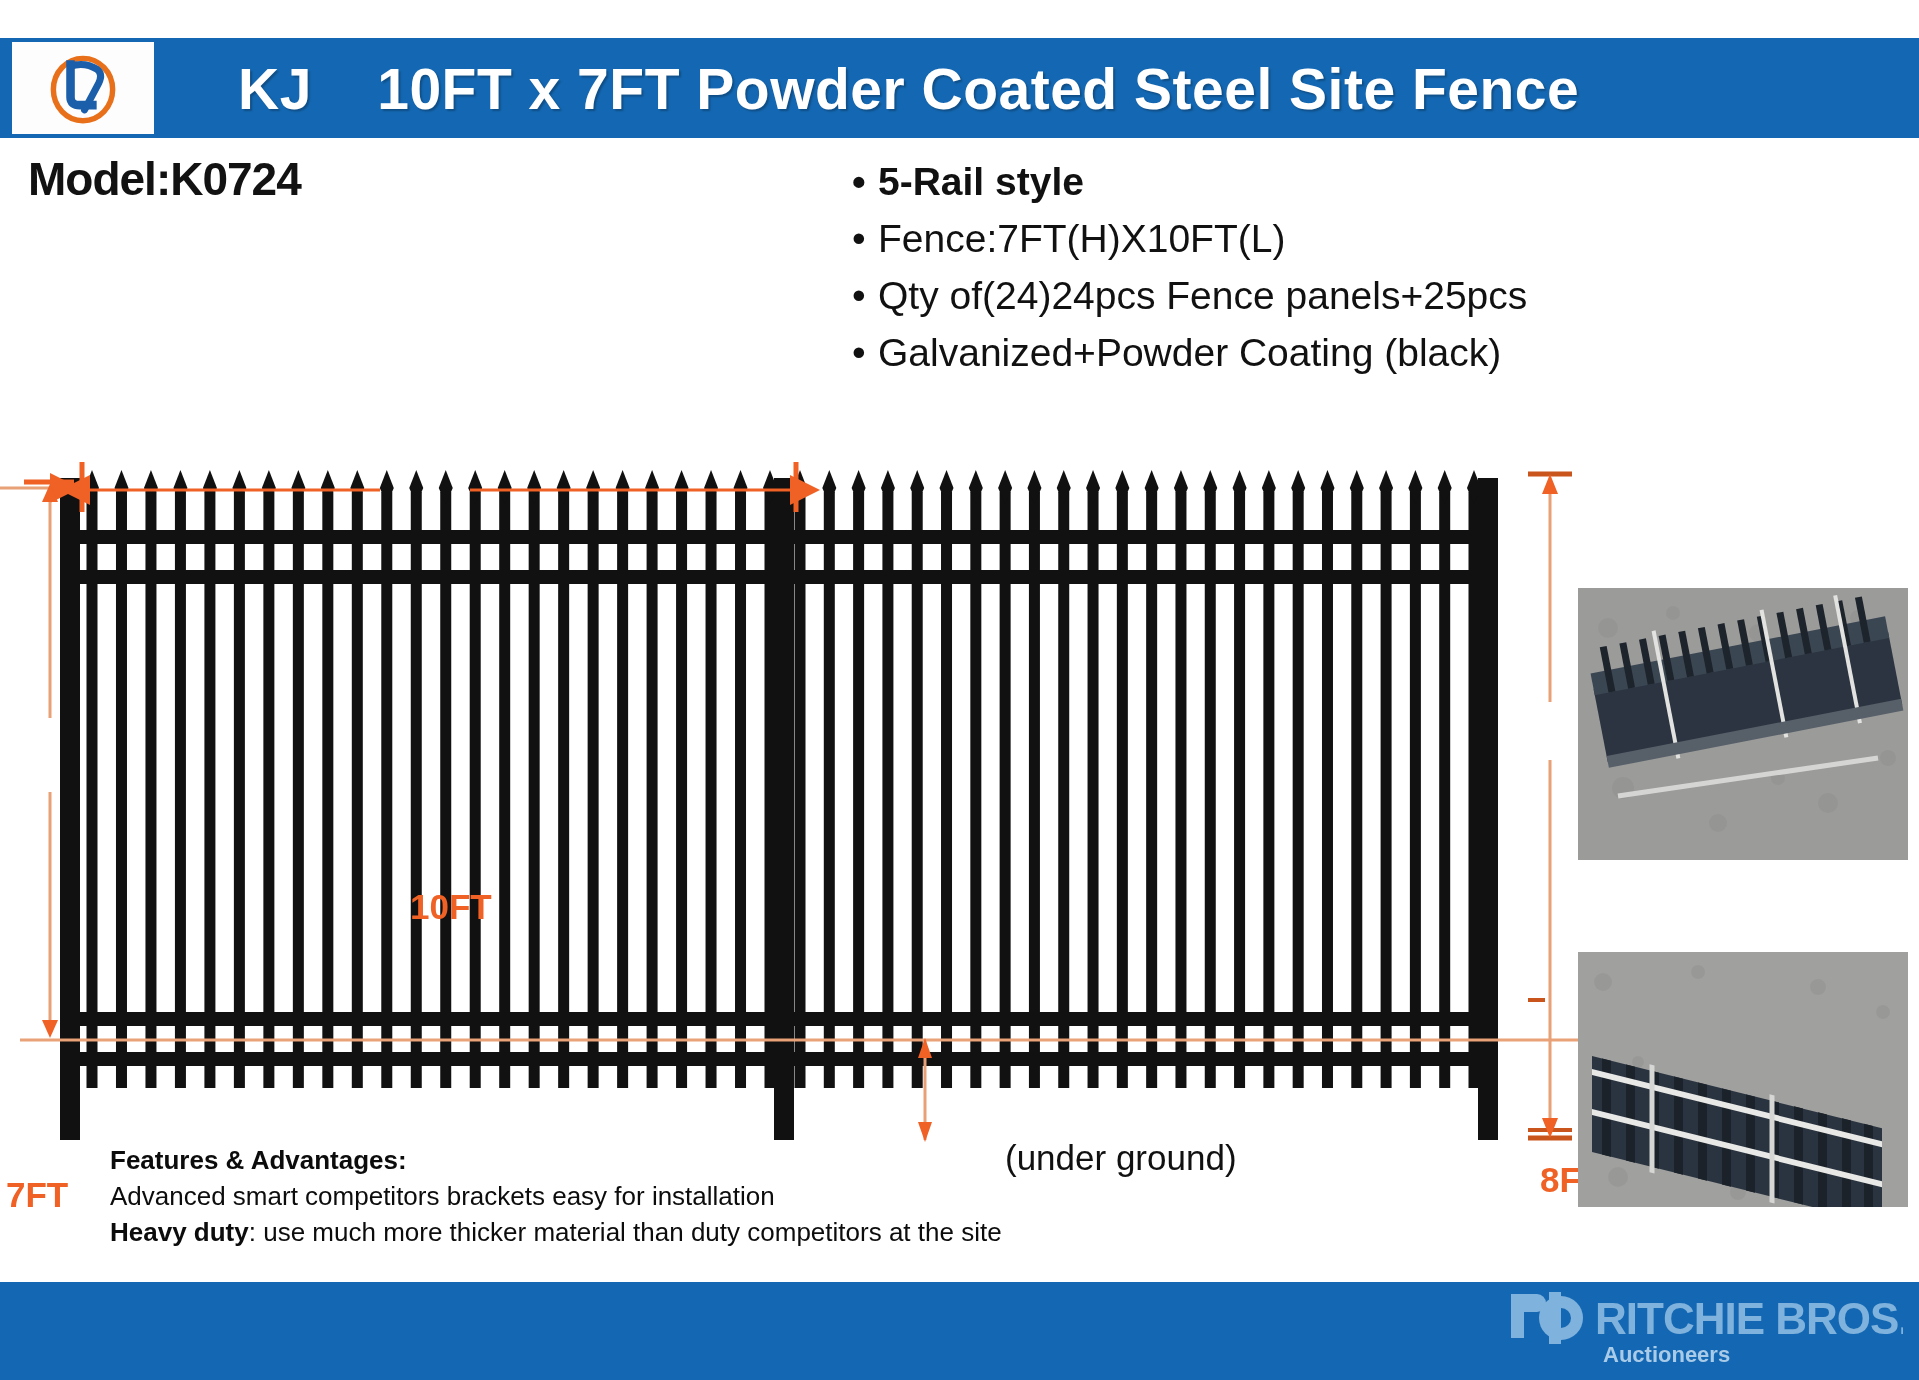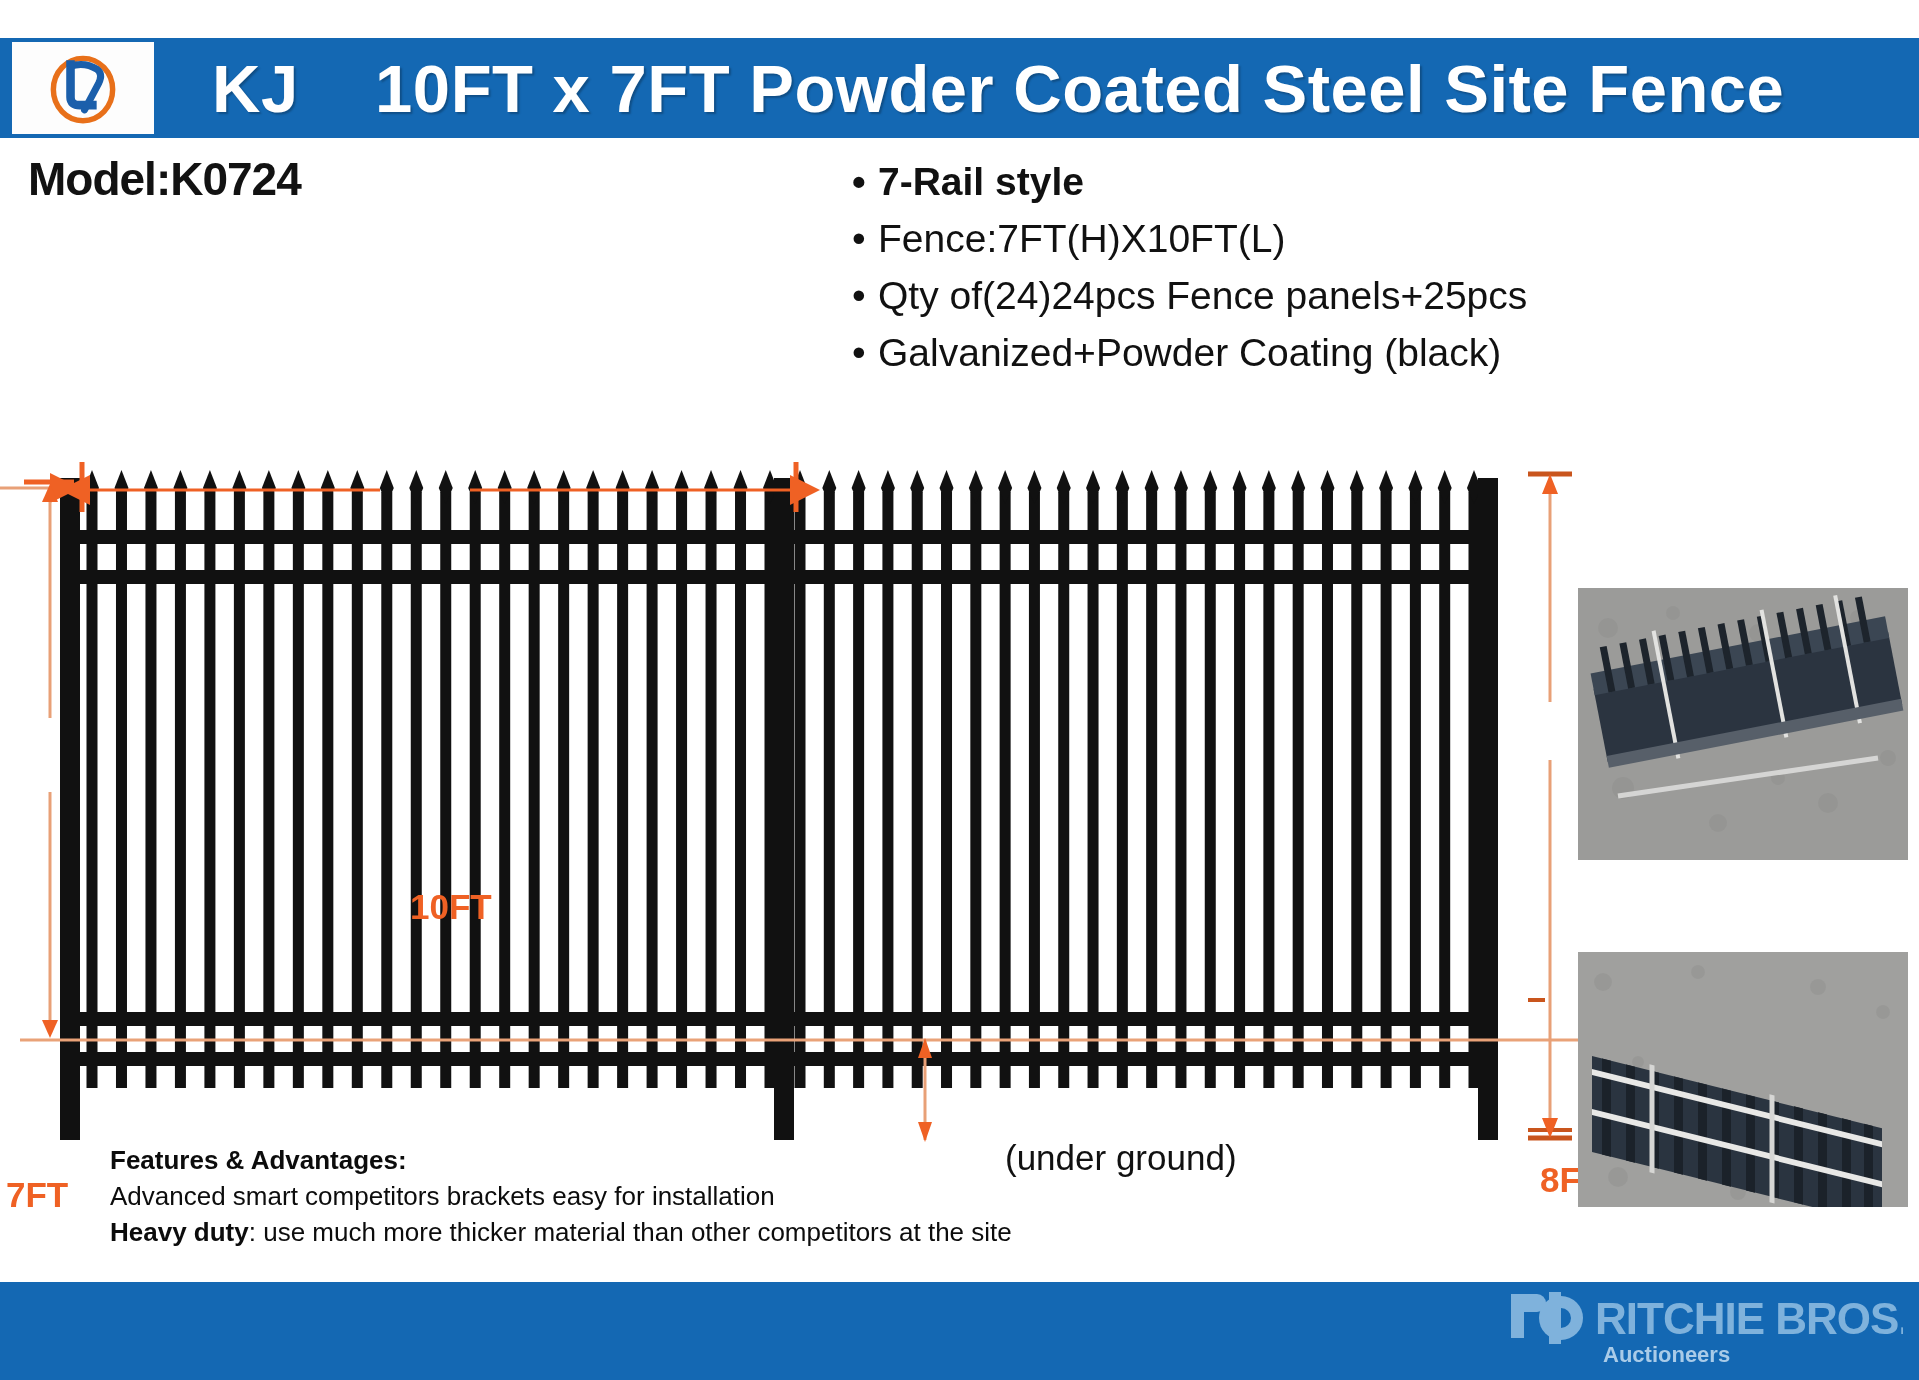--- a/index.html
+++ b/index.html
@@ -37,26 +37,26 @@
     display: flex;
     align-items: center;
     justify-content: center;
   }
   #logo-mark {
     width: 78px;
     height: 78px;
   }
   #header-title {
     position: absolute;
-    left: 212px;
+    left: 238px;
     top: 53px;
     height: 72px;
     line-height: 72px;
     color: #ffffff;
-    font-size: 67px;
+    font-size: 57px;
     font-weight: bold;
     letter-spacing: 0.5px;
     white-space: pre;
     font-family: "Liberation Sans", sans-serif;
     text-shadow: 2px 2px 2px rgba(0,0,0,0.25);
   }
 
   
   #model-label {
     position: absolute;
@@ -183,21 +183,21 @@
     </svg>
   </div>
 
   <div id="header-title">KJ    10FT x 7FT Powder Coated Steel Site Fence</div>
 
   <div id="model-label">Model:K0724</div>
 
   <div id="spec-list">
     <div class="spec-item bold">
       <span class="spec-bullet">•</span>
-      <span>7-Rail style</span>
+      <span>5-Rail style</span>
     </div>
     <div class="spec-item">
       <span class="spec-bullet">•</span>
       <span>Fence:7FT(H)X10FT(L)</span>
     </div>
     <div class="spec-item">
       <span class="spec-bullet">•</span>
       <span>Qty of(24)24pcs Fence panels+25pcs</span>
     </div>
     <div class="spec-item">
@@ -382,21 +382,21 @@
 
     <div class="dim-text" style="left:410px; top:447px;">10FT</div>
     <div class="dim-text" style="left:6px; top:735px;">7FT</div>
     <div class="dim-text" style="left:1540px; top:720px;">8FT</div>
     
   </div>
 
   <div id="features">
     <div class="feat-line"><b>Features &amp; Advantages:</b></div>
     <div class="feat-line">Advanced smart competitors brackets easy for installation</div>
-    <div class="feat-line"><b>Heavy duty</b><span>: use much more thicker material than other competitors at the site</span></div>
+    <div class="feat-line"><b>Heavy duty</b><span>: use much more thicker material than duty competitors at the site</span></div>
   </div>
 
   <div id="under-ground">(under ground)</div>
 
   <div class="photo" id="photo-top">
     <svg width="330" height="272" viewBox="0 0 330 272">
       <rect width="330" height="272" fill="#a3a3a1"></rect>
       <rect width="330" height="272" fill="#9b9b99"></rect>
       <g opacity="0.35" fill="#8b8b89">
         <circle cx="30" cy="40" r="10"></circle>

